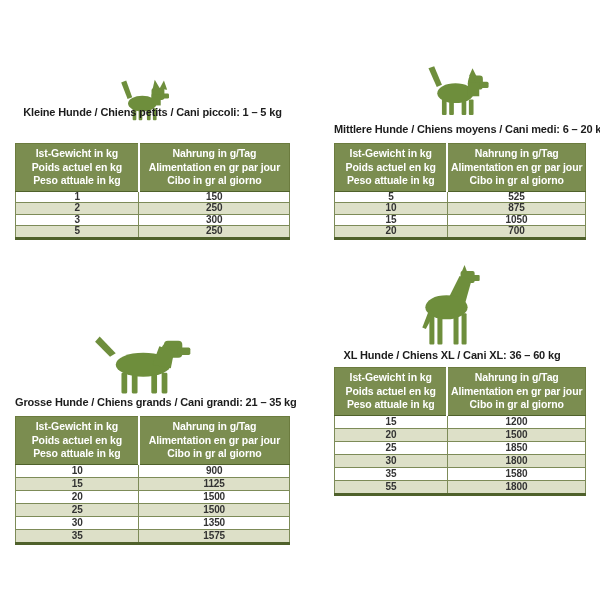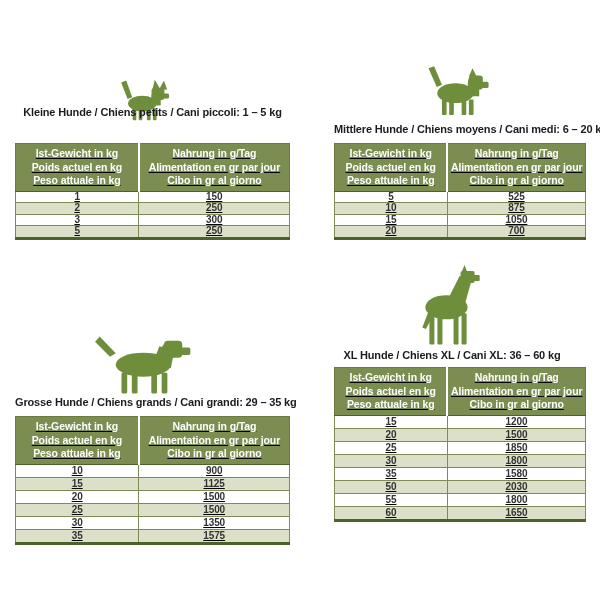--- a/index.html
+++ b/index.html
@@ -14,21 +14,20 @@
 
   .tbl-title {
     position:absolute; font-size:11px; font-weight:bold; color:#1c1c1c;
     text-align:center; letter-spacing:-0.15px; white-space:nowrap; line-height:13px;
   }
 
   table.ftable {
     position:absolute; border-collapse:collapse; table-layout:fixed;
     border:1px solid #6b7b3e; border-bottom:3px solid #4f612b;
     background:#d946ef;
-    text-decoration:underline;
   }
   table.ftable th {
     background:#7b8d50; color:#ffffff; font-size:10.5px; font-weight:bold;
     line-height:13.5px; padding:3px 2px; text-align:center;
     border-bottom:1px solid #4f612b; letter-spacing:-0.1px;
   }
   table.ftable th:first-child { border-right:2px solid #ffffff; }
   table.ftable td {
     font-size:10px; font-weight:bold; color:#333333; text-align:center;
     padding:0; border:1px solid #7d8b58; background:#ffffff; letter-spacing:-0.1px;
@@ -125,21 +124,21 @@
         <rect x="26" y="100" width="10" height="58" rx="2"></rect>
         <rect x="42" y="102" width="10" height="56" rx="2"></rect>
         <rect x="74" y="100" width="10" height="58" rx="2"></rect>
         <rect x="90" y="96" width="10" height="62" rx="2"></rect>
       </g>
     </svg>
   </div>
 
   <div class="tbl-title" id="title-small">Kleine Hunde / Chiens petits / Cani piccoli: 1 – 5 kg</div>
   <div class="tbl-title" id="title-medium">Mittlere Hunde / Chiens moyens / Cani medi: 6 – 20 kg</div>
-  <div class="tbl-title" id="title-large">Grosse Hunde / Chiens grands / Cani grandi: 29 – 35 kg</div>
+  <div class="tbl-title" id="title-large">Grosse Hunde / Chiens grands / Cani grandi: 21 – 35 kg</div>
   <div class="tbl-title" id="title-xl">XL Hunde / Chiens XL / Cani XL: 36 – 60 kg</div>
 
   <table class="ftable rows4" id="table-small">
     <colgroup>
         <col style="width:45%">
         <col style="width:55%">
       </colgroup>
     <thead>
       <tr>
         <th>
@@ -294,27 +293,19 @@
         </tr>
         <tr>
           <td>30</td>
           <td>1800</td>
         </tr>
         <tr>
           <td>35</td>
           <td>1580</td>
         </tr>
         <tr>
-          <td>50</td>
-          <td>2030</td>
-        </tr>
-        <tr>
           <td>55</td>
           <td>1800</td>
         </tr>
-        <tr>
-          <td>60</td>
-          <td>1650</td>
-        </tr>
       </tbody>
   </table>
 
 </div>
 
 </body></html>

